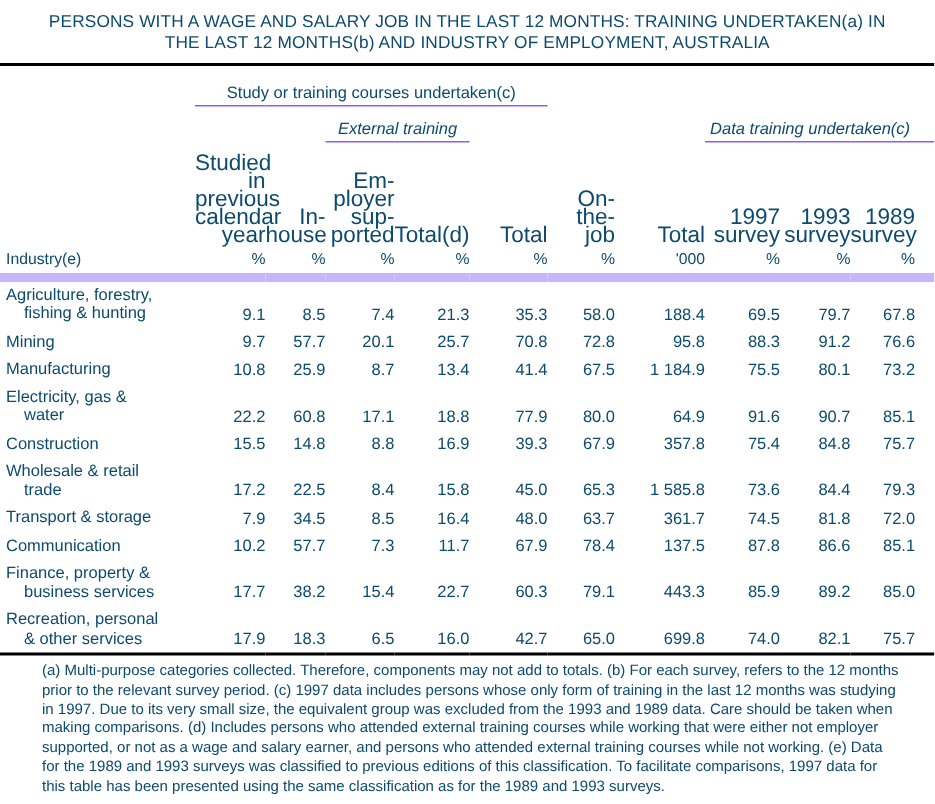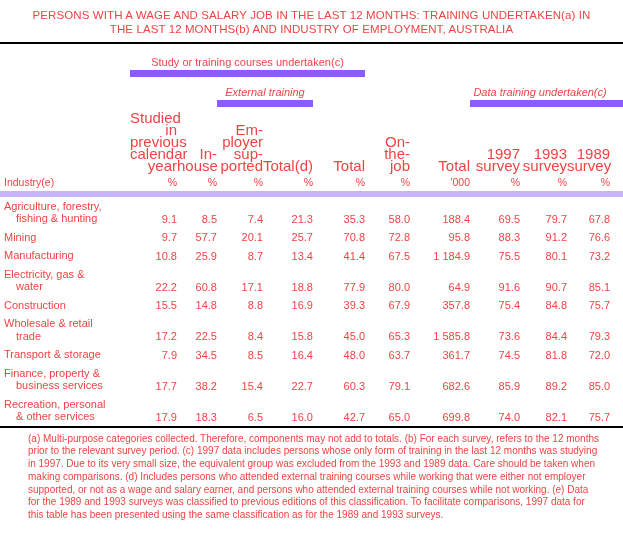--- a/index.html
+++ b/index.html
@@ -1,33 +1,33 @@
 <!DOCTYPE html>
 <html><head>
 <meta charset="utf-8">
 <style>
   html,body { margin:0; padding:0; background:#ffffff; }
   .page {
     width:623px; height:536px; box-sizing:border-box;
     font-family:"Liberation Sans", sans-serif;
-    color:#ef4444; background:#fff; overflow:hidden;
+    color:#0c4a6e; background:#fff; overflow:hidden;
   }
   .title {
     text-align:center; font-size:11.5px; line-height:14px;
     padding-top:8px; white-space:pre-line; letter-spacing:0.1px;
   }
   .title-rule { border-top:2px solid #000; margin-top:6px; }
   table.stat {
     width:623px; border-collapse:collapse; table-layout:fixed;
     border-bottom:2px solid #000;
   }
   table.stat td { margin:0; }
   td.last-pad { padding-right:13px !important; }
   .grp {
-    border-bottom:7px solid #8b5cf6; text-align:center;
+    border-bottom:1px solid #8b5cf6; text-align:center;
     font-size:11px; padding:2px 0 2px;
     vertical-align:bottom;
   }
   .grp-top { padding-top:12px; }
   .grp-it { font-style:italic; }
   tr.grow2 td { padding-top:9px; }
   .ch {
     text-align:right; vertical-align:bottom;
     font-size:15px; line-height:12px; white-space:pre-line;
     padding:8px 0 0 0;
@@ -215,29 +215,42 @@
     <td class="val">8.5</td>
     <td class="val">16.4</td>
     <td class="val">48.0</td>
     <td class="val">63.7</td>
     <td class="val">361.7</td>
     <td class="val">74.5</td>
     <td class="val">81.8</td>
     <td class="val last-pad">72.0</td>
   </tr>
         <tr>
+    <td class="rowlabel">Communication</td>
+    <td class="val">10.2</td>
+    <td class="val">57.7</td>
+    <td class="val">7.3</td>
+    <td class="val">11.7</td>
+    <td class="val">67.9</td>
+    <td class="val">78.4</td>
+    <td class="val">137.5</td>
+    <td class="val">87.8</td>
+    <td class="val">86.6</td>
+    <td class="val last-pad">85.1</td>
+  </tr>
+        <tr>
     <td class="rowlabel">Finance, property &amp;
 business services</td>
     <td class="val">17.7</td>
     <td class="val">38.2</td>
     <td class="val">15.4</td>
     <td class="val">22.7</td>
     <td class="val">60.3</td>
     <td class="val">79.1</td>
-    <td class="val">682.6</td>
+    <td class="val">443.3</td>
     <td class="val">85.9</td>
     <td class="val">89.2</td>
     <td class="val last-pad">85.0</td>
   </tr>
         <tr>
     <td class="rowlabel">Recreation, personal
 &amp; other services</td>
     <td class="val">17.9</td>
     <td class="val">18.3</td>
     <td class="val">6.5</td>

